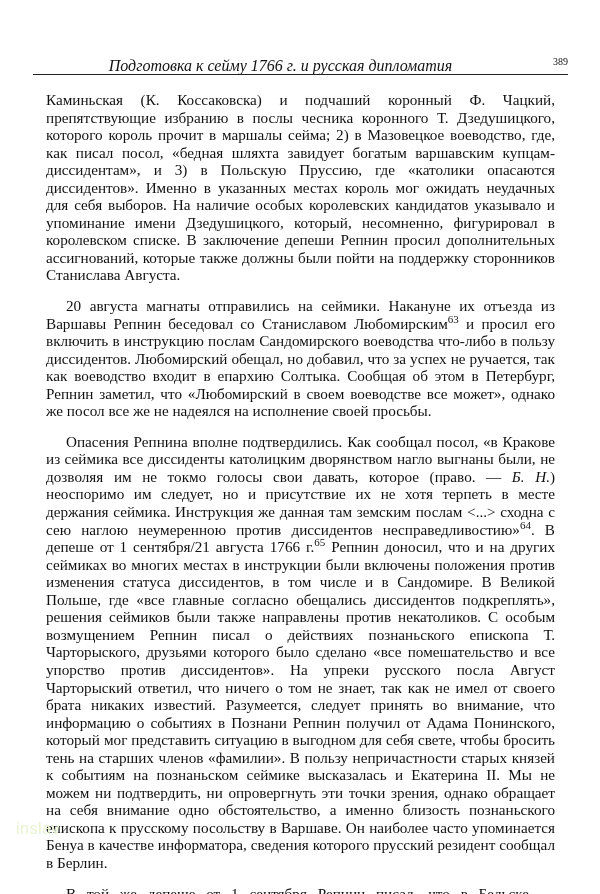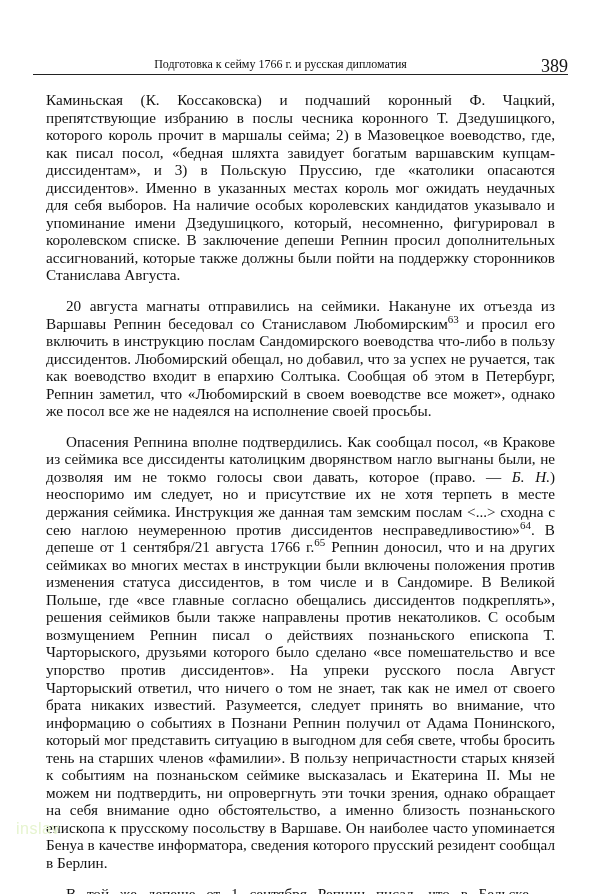--- a/index.html
+++ b/index.html
@@ -8,24 +8,24 @@
       position: absolute; left: 33px; top: 0; width: 535px;
       font-family: "Liberation Serif", "DejaVu Serif", serif;
       color: #111;
     }
     .running-head {
       position: absolute; top: 56px; left: 0; width: 535px; height: 16px;
       font-size: 12.5px;
     }
     .running-title {
       position: absolute; left: 0; right: 40px; text-align: center;
-      font-size: 12px; top: 1px;
+      font-style: italic; font-size: 16px; top: 1px;
     }
     .page-number {
-      position: absolute; right: 0; top: 0; font-size: 18px; margin-left: 7px;
+      position: absolute; right: 0; top: 0; font-size: 10px; margin-left: 7px;
     }
     .rule {
       position: absolute; top: 74px; left: 0; width: 535px; height: 0;
       border-top: 1.3px solid #222;
     }
     .body-text {
       position: absolute; top: 78px; left: 0; width: 535px;
       font-size: 15.2px; line-height: 17.55px;
       text-align: justify;
     }

